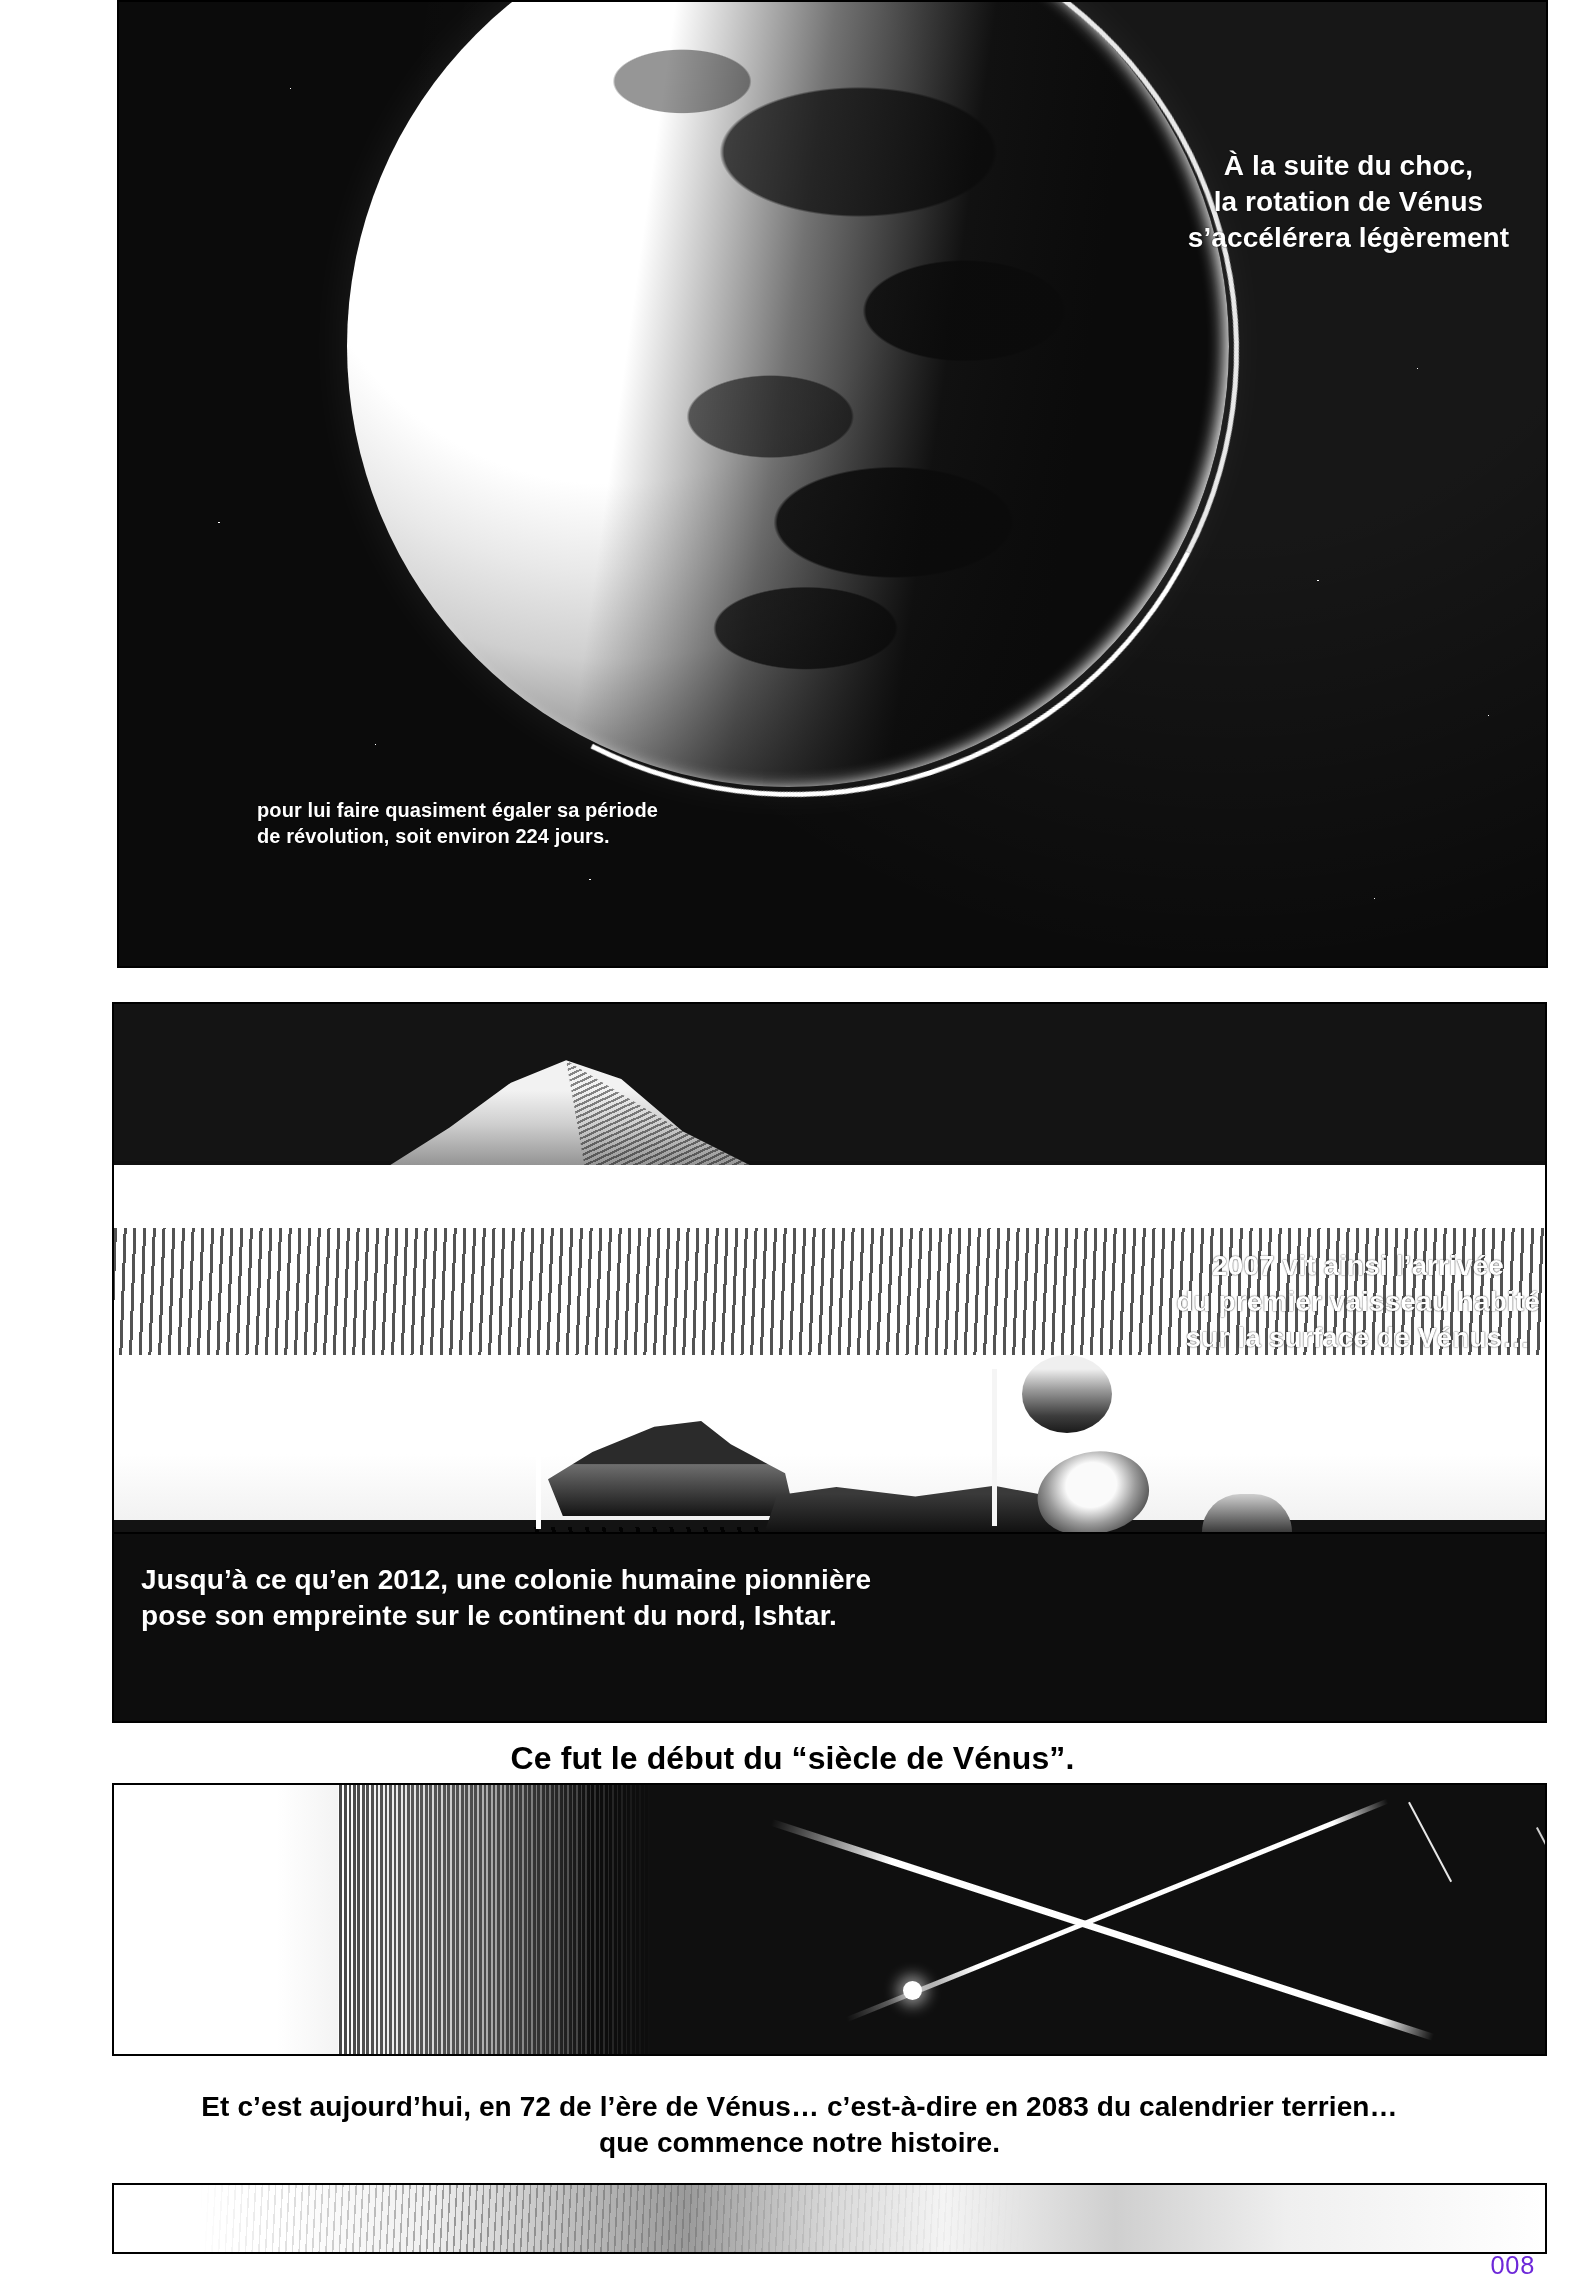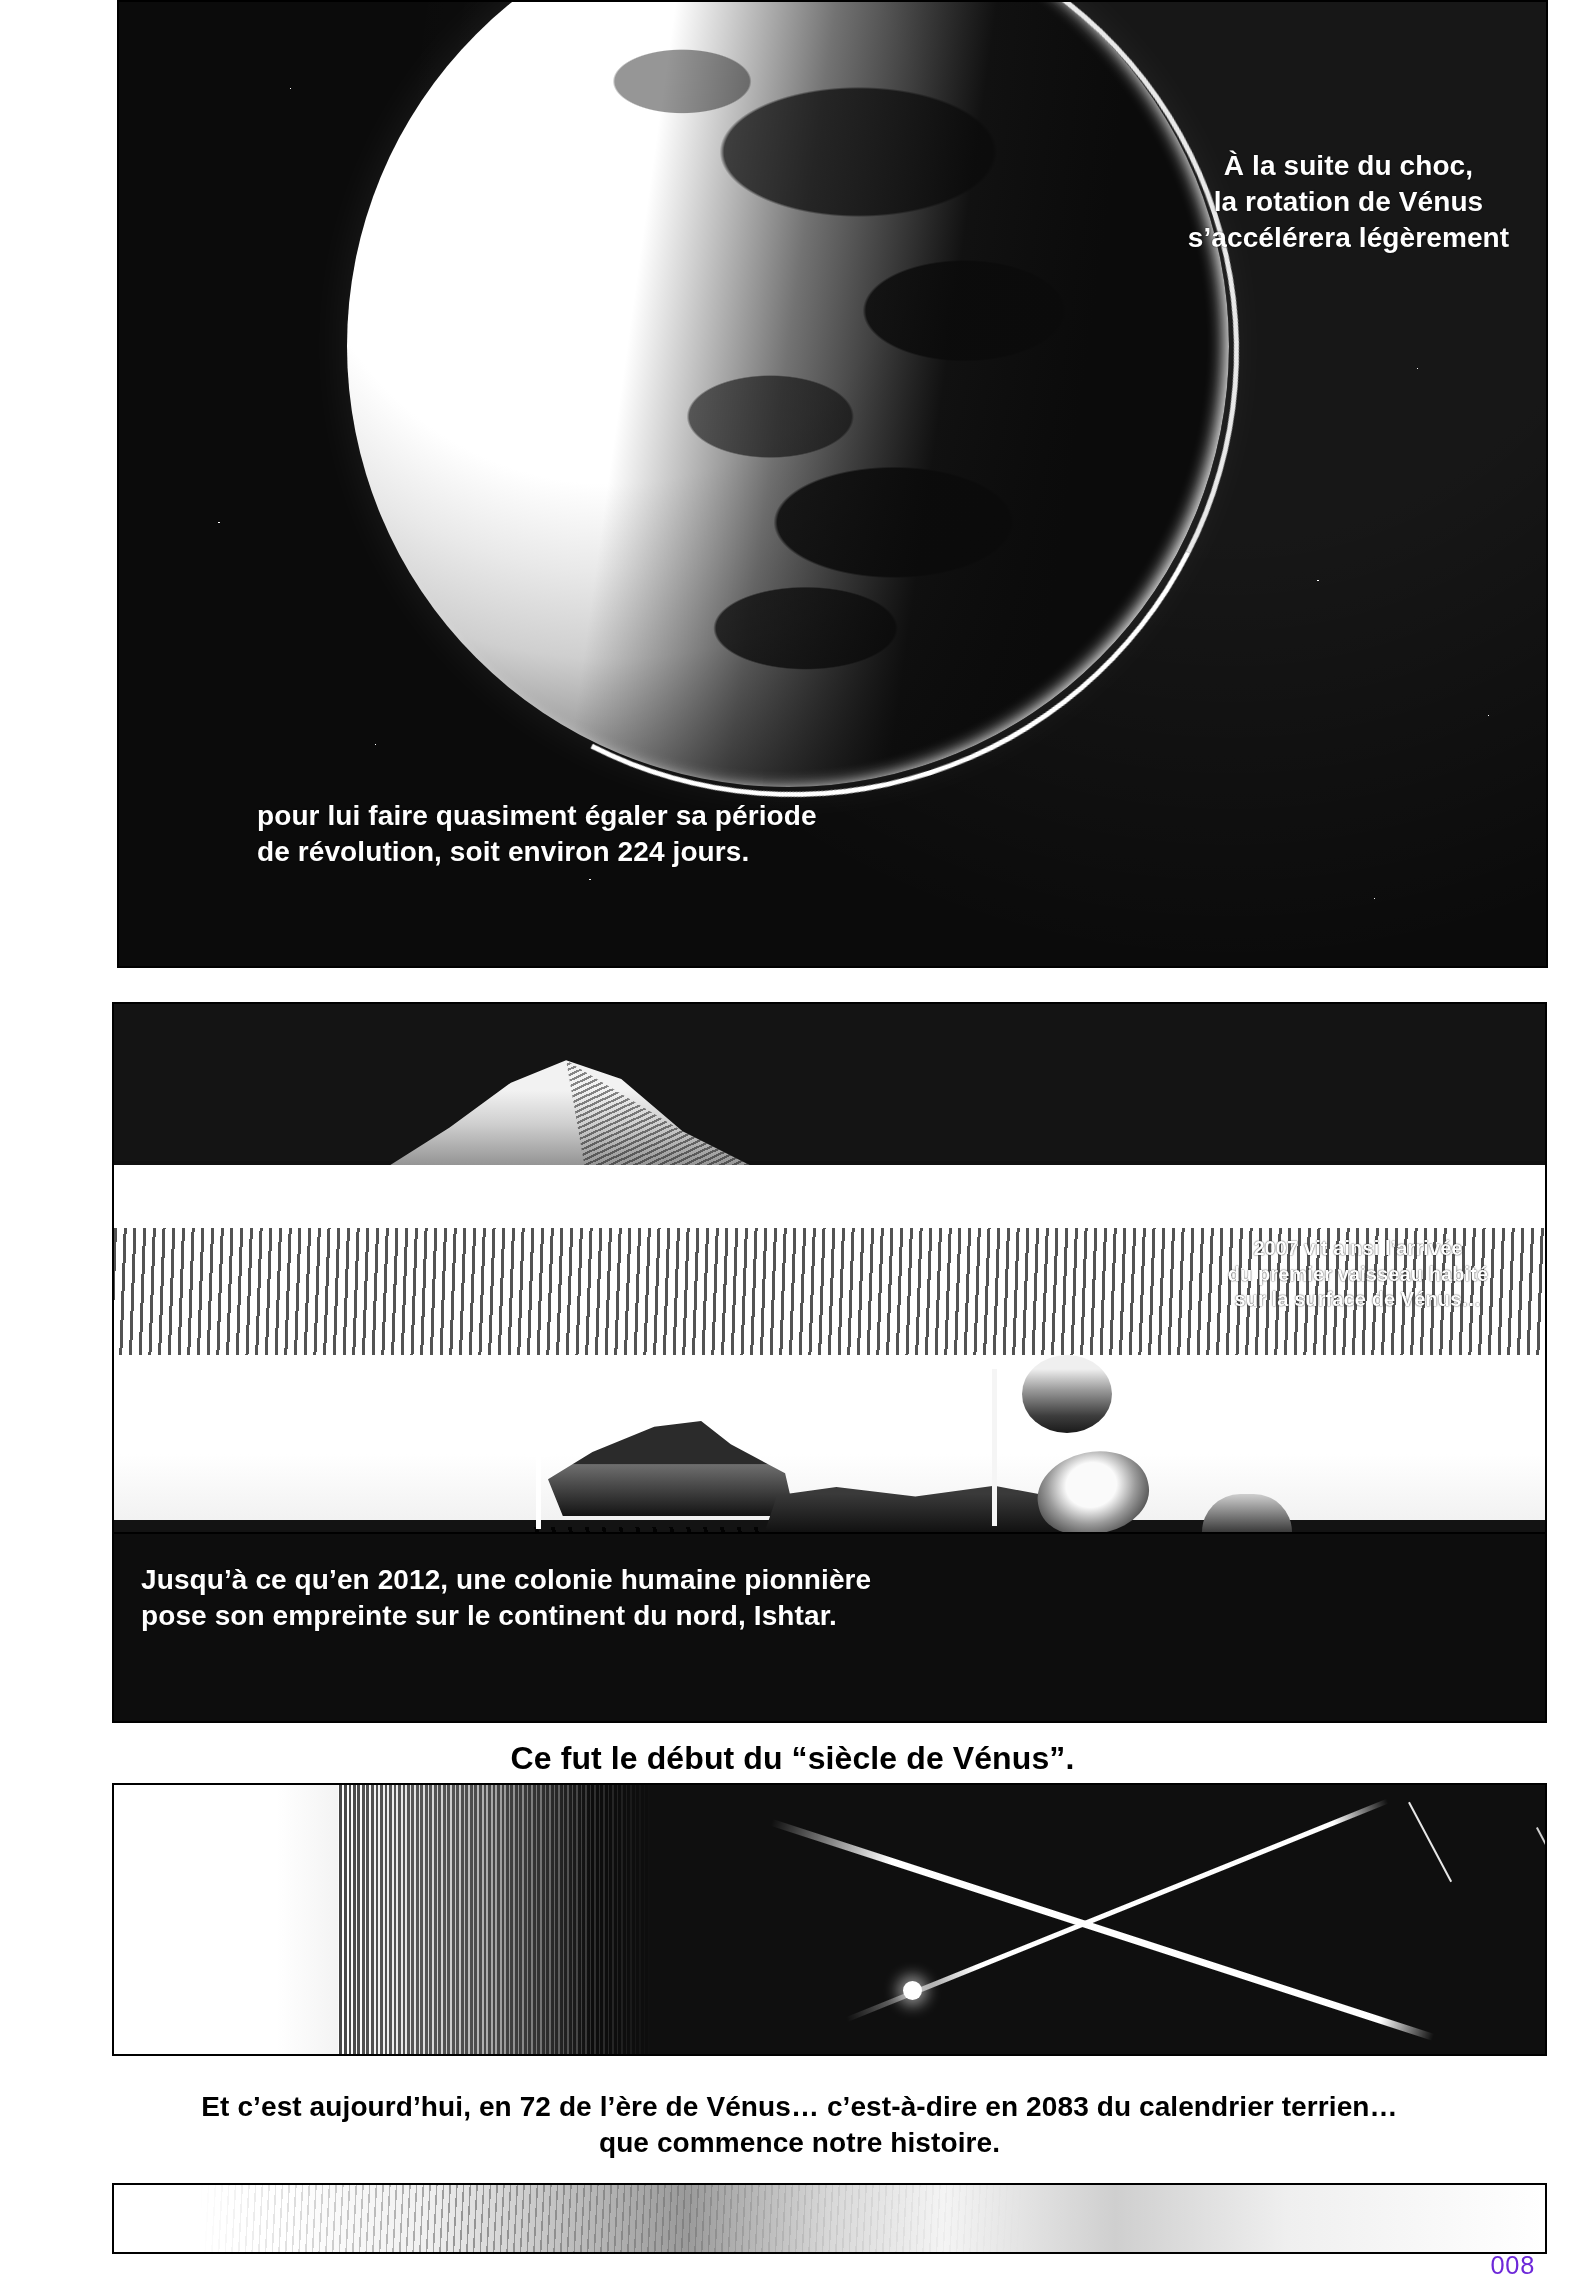--- a/index.html
+++ b/index.html
@@ -133,21 +133,21 @@
 
   #caption-space-1 {
     left: 1035px; top: 146px;
     width: 389px;
     font-size: 28px;
     text-align: center;
   }
   #caption-space-2 {
     left: 138px; top: 796px;
     width: 747px;
-    font-size: 28px;
+    font-size: 20px;
     text-align: left;
   }
 
   
   #panel-colony {
     left: 112px; top: 1002px;
     width: 1435px; height: 691px;
     background: #111;
   }
   .sky-band {
@@ -266,23 +266,23 @@
     background: repeating-linear-gradient(76deg, rgba(0,0,0,.85) 0 3.7px, rgba(255,255,255,0) 3.7px 16.4px);
   }
 
   #caption-colony-1 {
     left: 804px; top: 61px;
     width: 598px;
     font-size: 28px;
     text-align: center;
   }
   #caption-colony-2 {
-    left: 1046px; top: 232px;
+    left: 1046px; top: 244px;
     width: 396px;
-    font-size: 20px;
+    font-size: 28px;
     text-align: center;
   }
 
   
   #strip-colony {
     left: 112px; top: 1532px;
     width: 1435px; height: 191px;
     background: #0d0d0d;
     border: 2.2px solid #000;
   }

